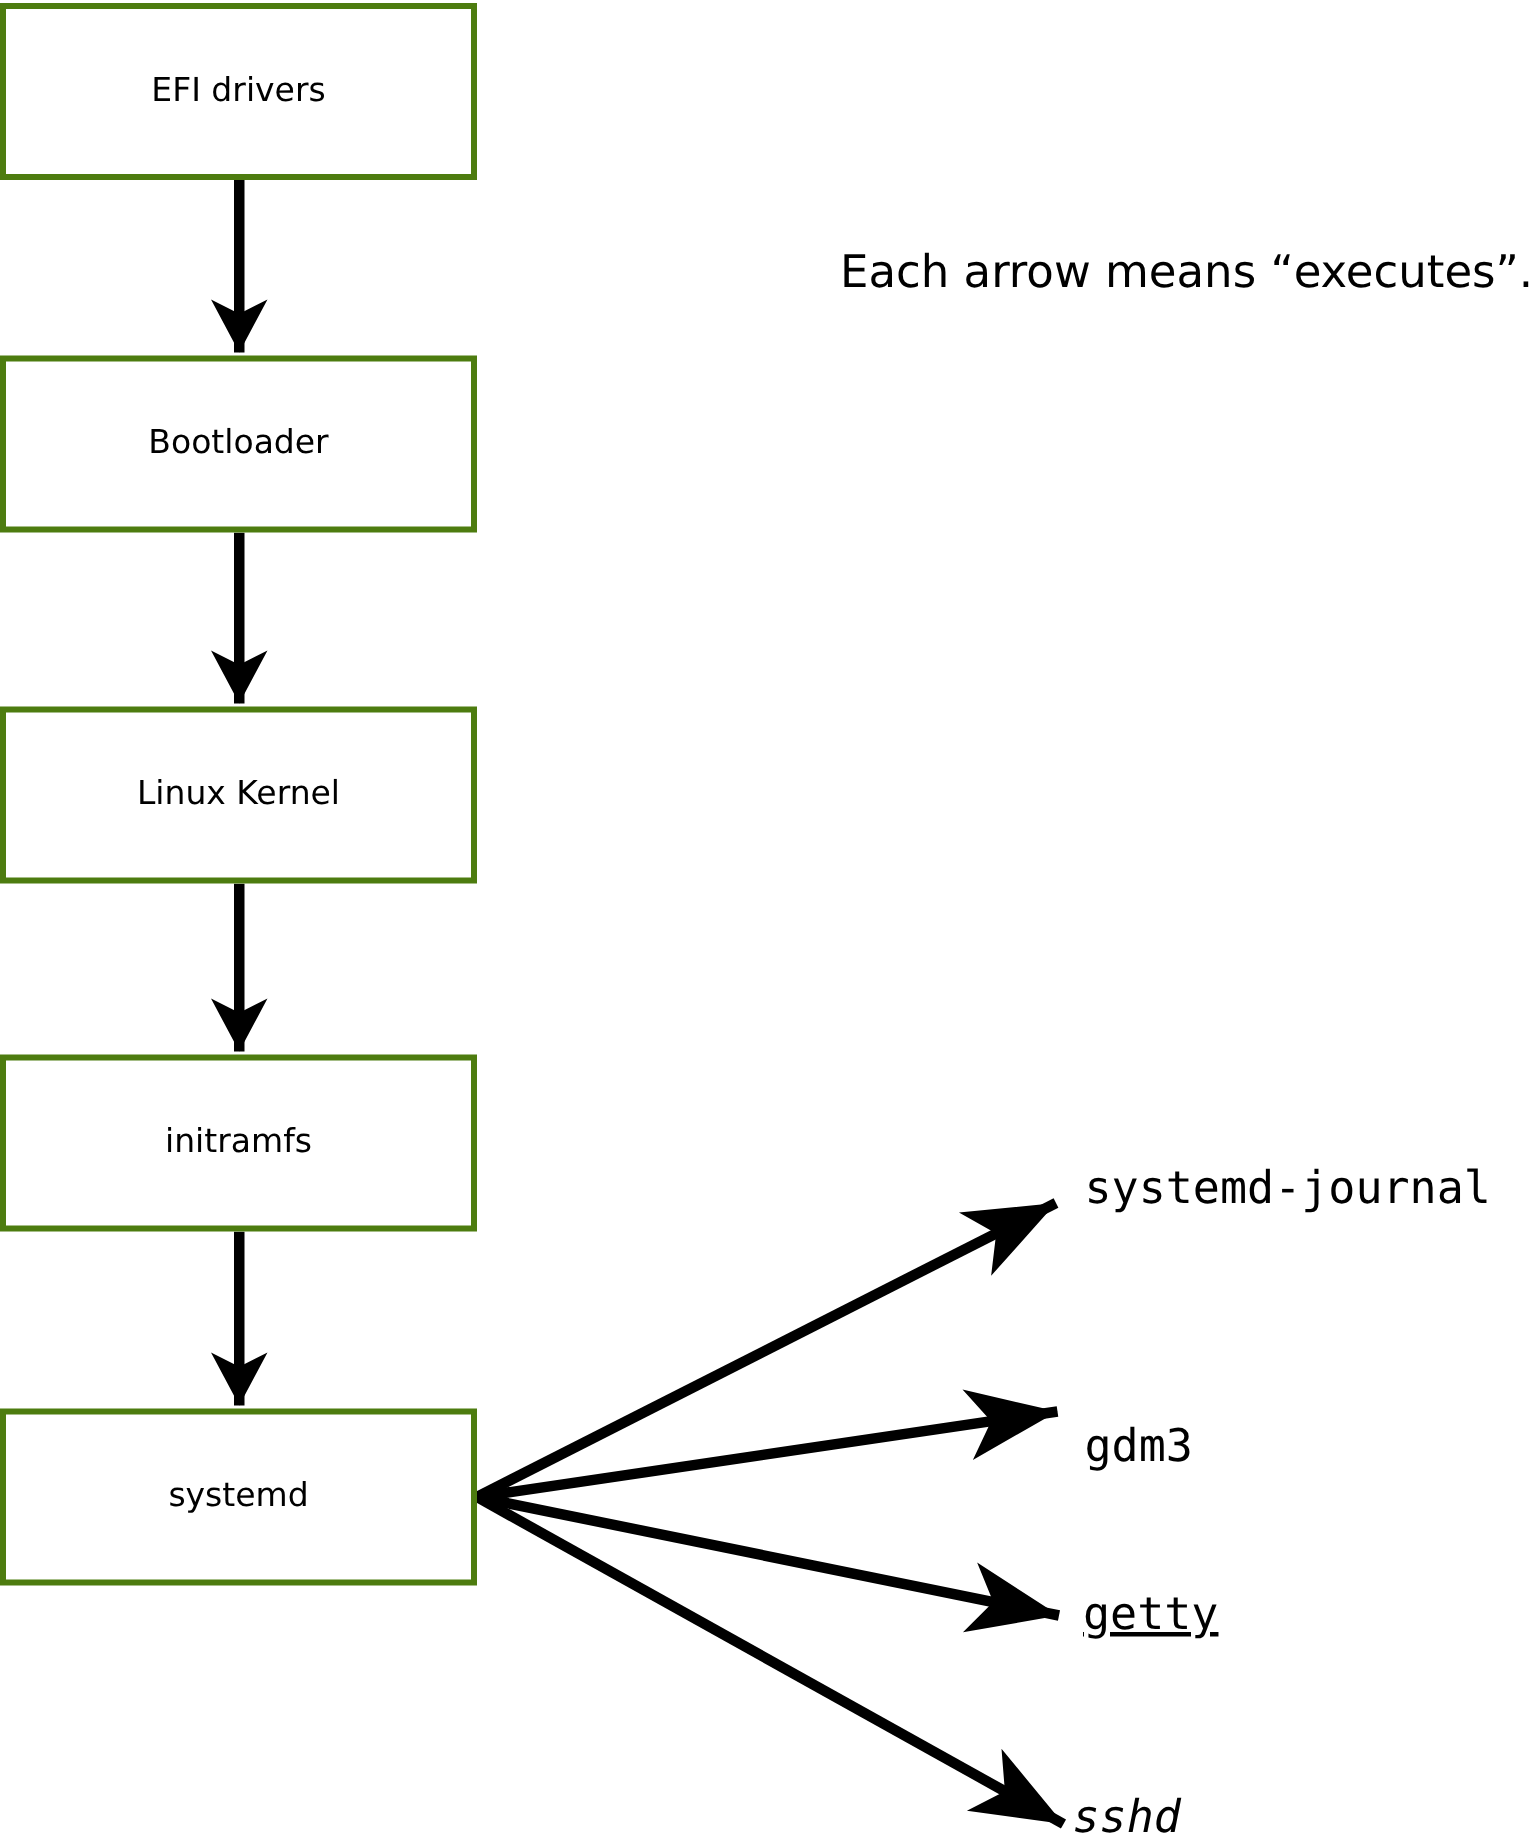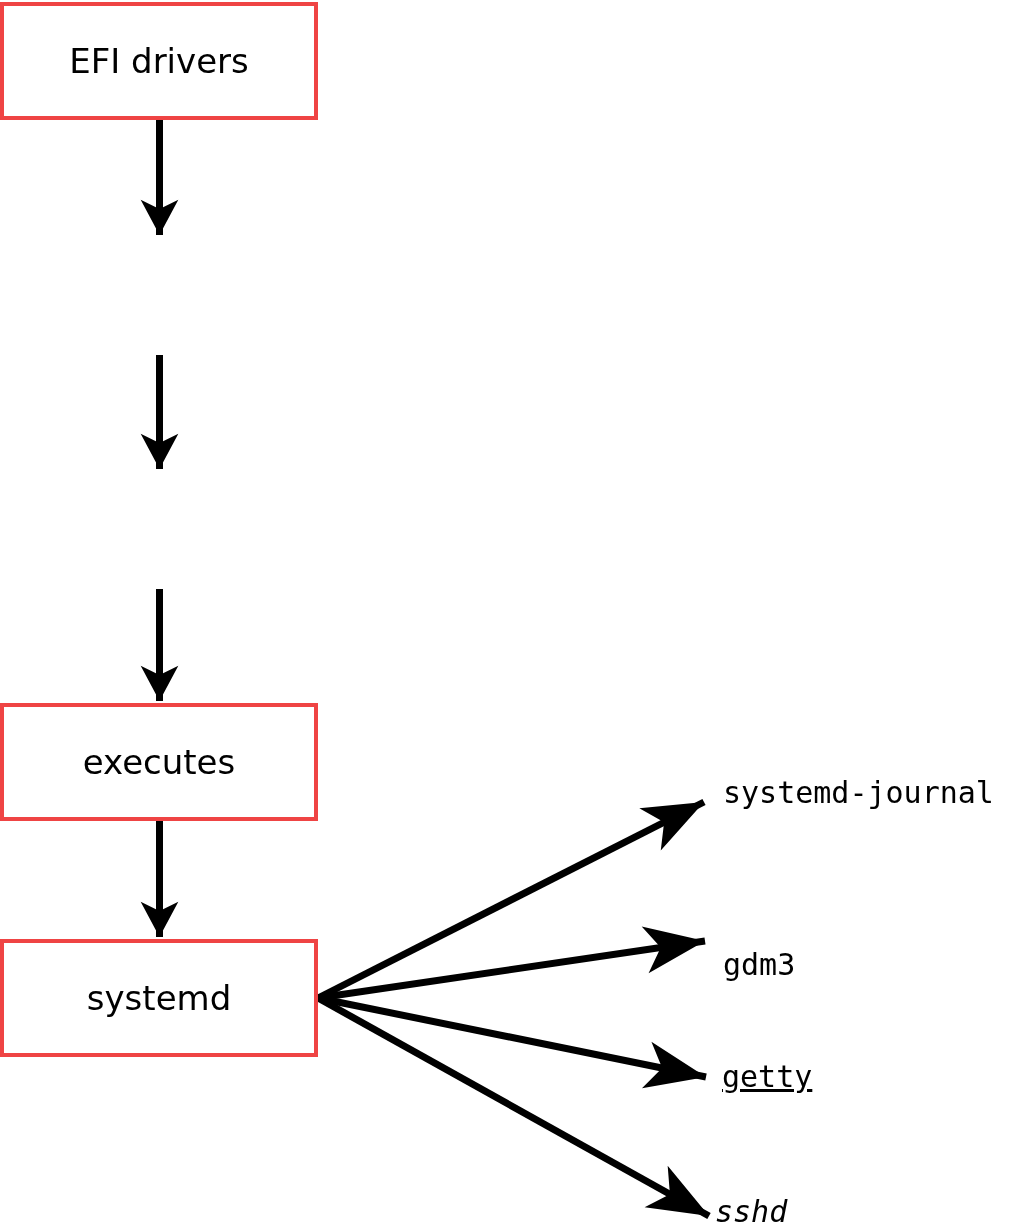--- a/index.html
+++ b/index.html
@@ -23,25 +23,25 @@
     width: 1023px;
     height: 1230px;
   }
   .node-box {
     position: absolute;
     left: 0;
     width: 318px;
     height: 118px;
     box-sizing: border-box;
     background: #ffffff;
-    border: 4px solid #ef4444;
+    border: 4px solid #4d7c0f;
     display: flex;
     align-items: center;
     justify-content: center;
-    font-size: 34px;
+    font-size: 22px;
     line-height: 1;
     white-space: nowrap;
   }
   .node-box.b0 { top: 2px; }
   .node-box.b1 { top: 237px; }
   .node-box.b2 { top: 471px; }
   .node-box.b3 { top: 703px; }
   .node-box.b4 { top: 939px; }
   .proc-label {
     position: absolute;
@@ -90,26 +90,33 @@
 
     <line class="edge" x1="318" y1="998" x2="704" y2="802" marker-end="url(#head-fan)"></line>
     <line class="edge" x1="318" y1="998" x2="705" y2="941" marker-end="url(#head-fan)"></line>
     <line class="edge" x1="318" y1="998" x2="706" y2="1077" marker-end="url(#head-fan)"></line>
     <line class="edge" x1="318" y1="998" x2="709" y2="1216" marker-end="url(#head-fan)"></line>
   </svg>
 
   <div class="node-box b0">
     <span>EFI drivers</span>
   </div>
+  <div class="node-box b1">
+    <span>Bootloader</span>
+  </div>
+  <div class="node-box b2">
+    <span>Linux Kernel</span>
+  </div>
   <div class="node-box b3">
-    <span>executes</span>
+    <span>initramfs</span>
   </div>
   <div class="node-box b4">
     <span>systemd</span>
   </div>
 
+  <div class="annotation">Each arrow means “executes”.</div>
 
   <div class="proc-label p0">systemd-journal</div>
   <div class="proc-label p1">gdm3</div>
   <div class="proc-label p2">getty</div>
   <div class="proc-label p3">sshd</div>
 
 </div>
 
 </body></html>

